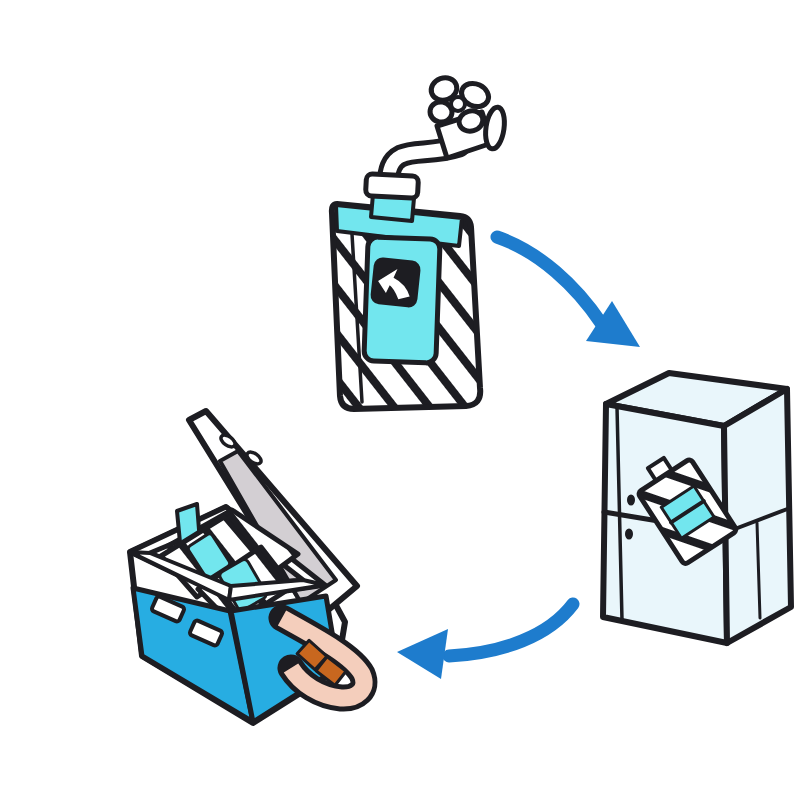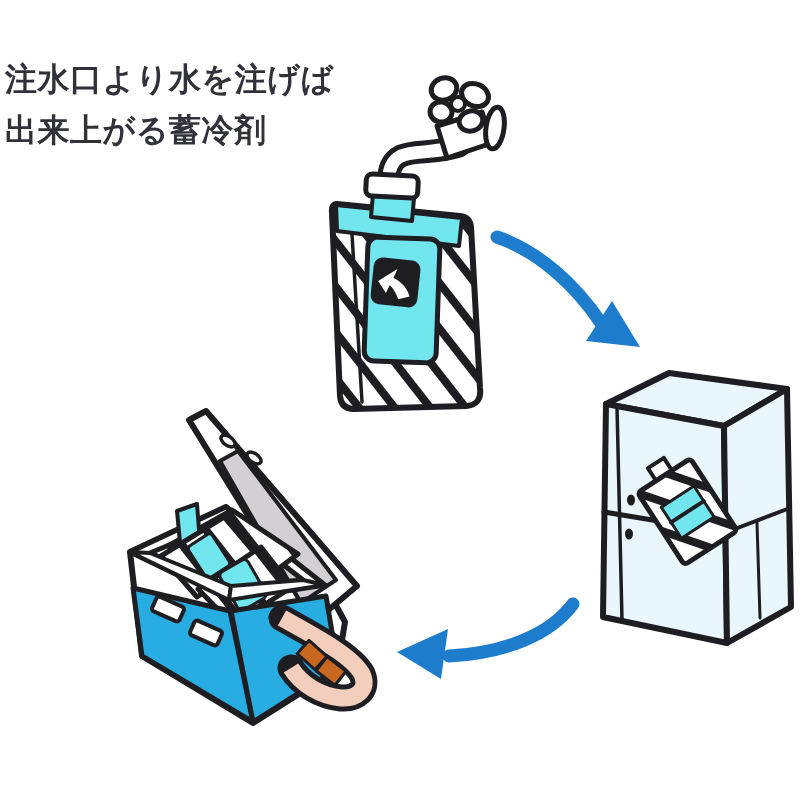--- a/index.html
+++ b/index.html
@@ -109,18 +109,14 @@
       <rect x="-15" y="-8" width="30" height="16" rx="3" transform="translate(206,633) rotate(24)" class="fw o" stroke-width="4"></rect>
       <g>
         <path d="M282,618 C318,638 352,656 362,674 C369,690 356,699 341,698 C320,696 301,684 291,668" class="fn sink" stroke-width="27"></path>
         <path d="M282,618 C318,638 352,656 362,674 C369,690 356,699 341,698 C320,696 301,684 291,668" class="fn stan" stroke-width="17"></path>
         <rect x="-9" y="-12" width="18" height="24" transform="translate(312,655) rotate(-48)" class="fo sink" stroke-width="3"></rect>
         <rect x="-9" y="-12" width="18" height="24" transform="translate(331,671) rotate(-52)" class="fo sink" stroke-width="3"></rect>
       </g>
     </g>
   </svg>
 
-  <div class="caption">
-    <div>注水口より水を注げば</div>
-    <div>出来上がる蓄冷剤</div>
-  </div>
 
 </div>
 
 </body></html>

